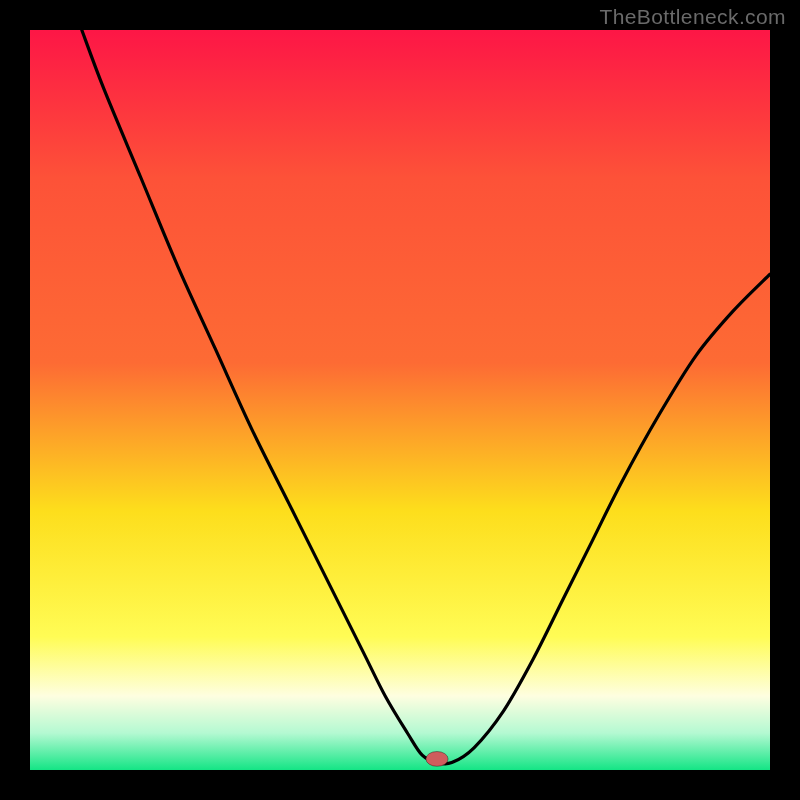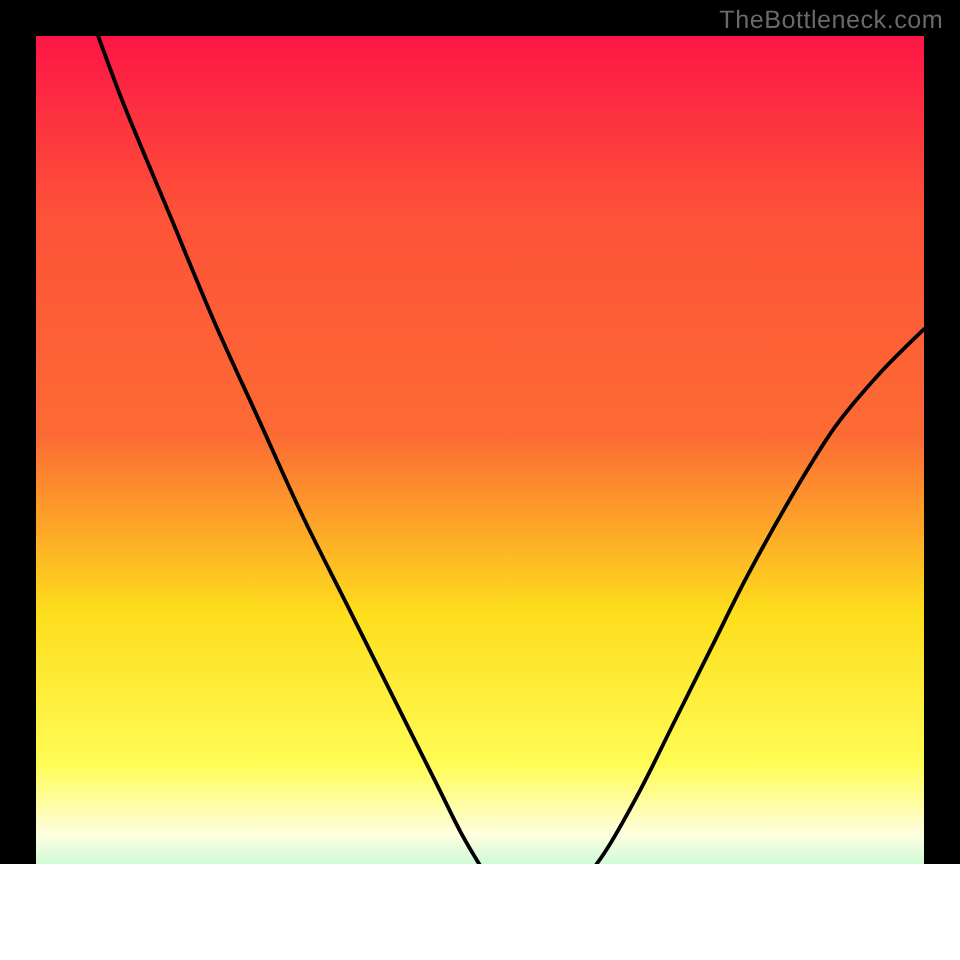--- a/index.html
+++ b/index.html
@@ -3,21 +3,21 @@
 <meta charset="utf-8">
 <style>
   body {
     margin: 0;
     padding: 0;
     background: #ffffff;
     font-family: Arial, Helvetica, sans-serif;
   }
   .frame {
     width: 800px;
-    height: 720px;
+    height: 800px;
     position: relative;
     background: #000;
     box-sizing: border-box;
   }
   .watermark {
     position: absolute;
     top: 5px;
     right: 14px;
     color: #6a6a6a;
     font-size: 21px;

